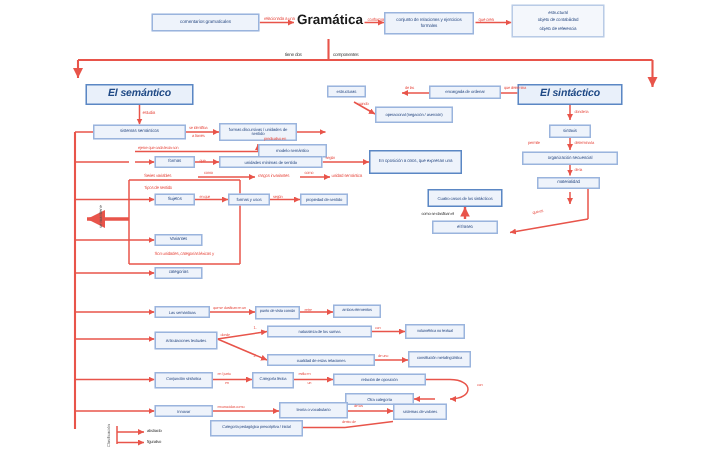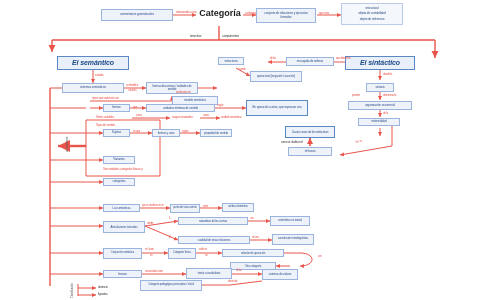--- a/index.html
+++ b/index.html
@@ -136,21 +136,21 @@
       <path d="M78,295 L96,295" marker-end="url(#ar)"></path>
       <path d="M78,284 L78,296"></path>
     </g>
   </svg>
 
   <div class="node" style="left:101px;top:9px;width:72px;height:12px;font-size:3.2px;">
     <span>comentarios  gramaticales</span>
   </div>
   <div class="lbl" style="left:176px;top:11px;font-size:3px;">relacionada a una</div>
 
-  <div class="title" style="left:196px;top:8px;width:48px;font-size:9px;">Categoría</div>
+  <div class="title" style="left:196px;top:8px;width:48px;font-size:9px;">Gramática</div>
 
   <div class="lbl" style="left:245px;top:12px;font-size:3px;">conformada por</div>
   <div class="node" style="left:256px;top:8px;width:60px;height:15px;font-size:3.1px;">
     <span>conjunto de relaciones y ejercicios formales</span>
   </div>
   <div class="lbl" style="left:319px;top:12px;font-size:3px;">que crea</div>
   <div class="node plain" style="left:341px;top:3px;width:62px;height:22px;font-size:3px;flex-direction:column;gap:2px;">
     <span>estructural</span>
     <span>objeto de contabilidad</span>
     <span>objeto de referencia</span>

